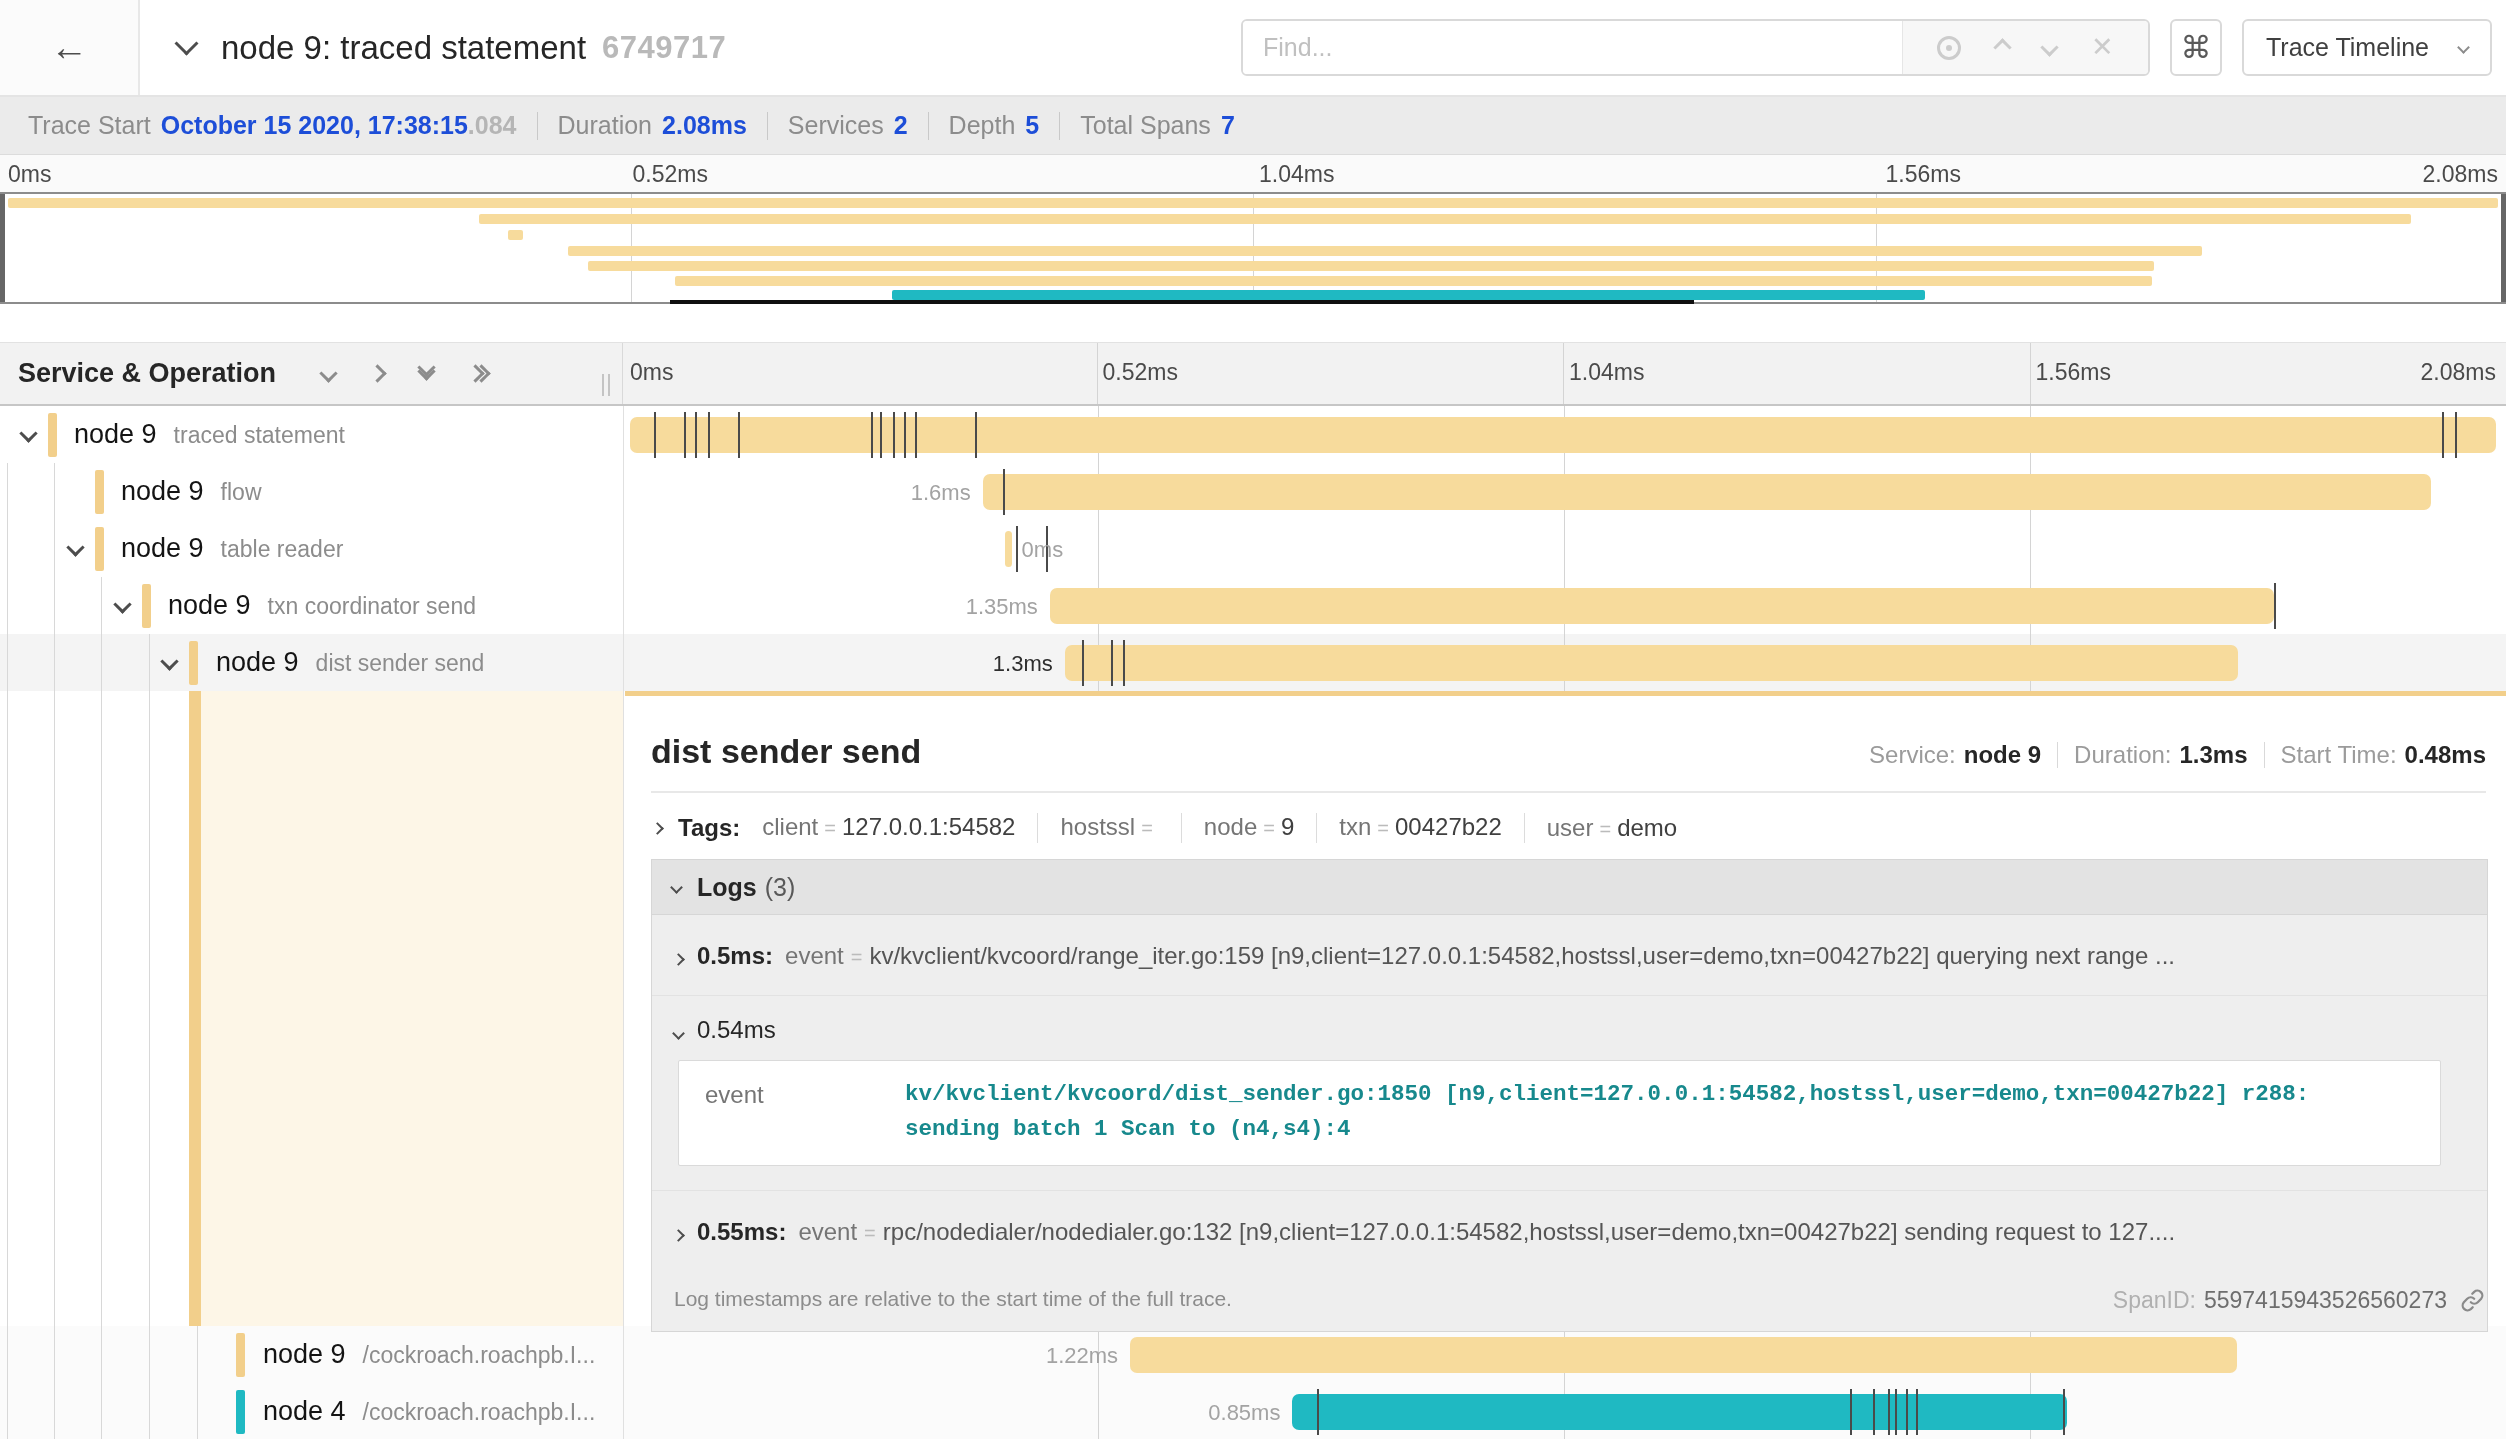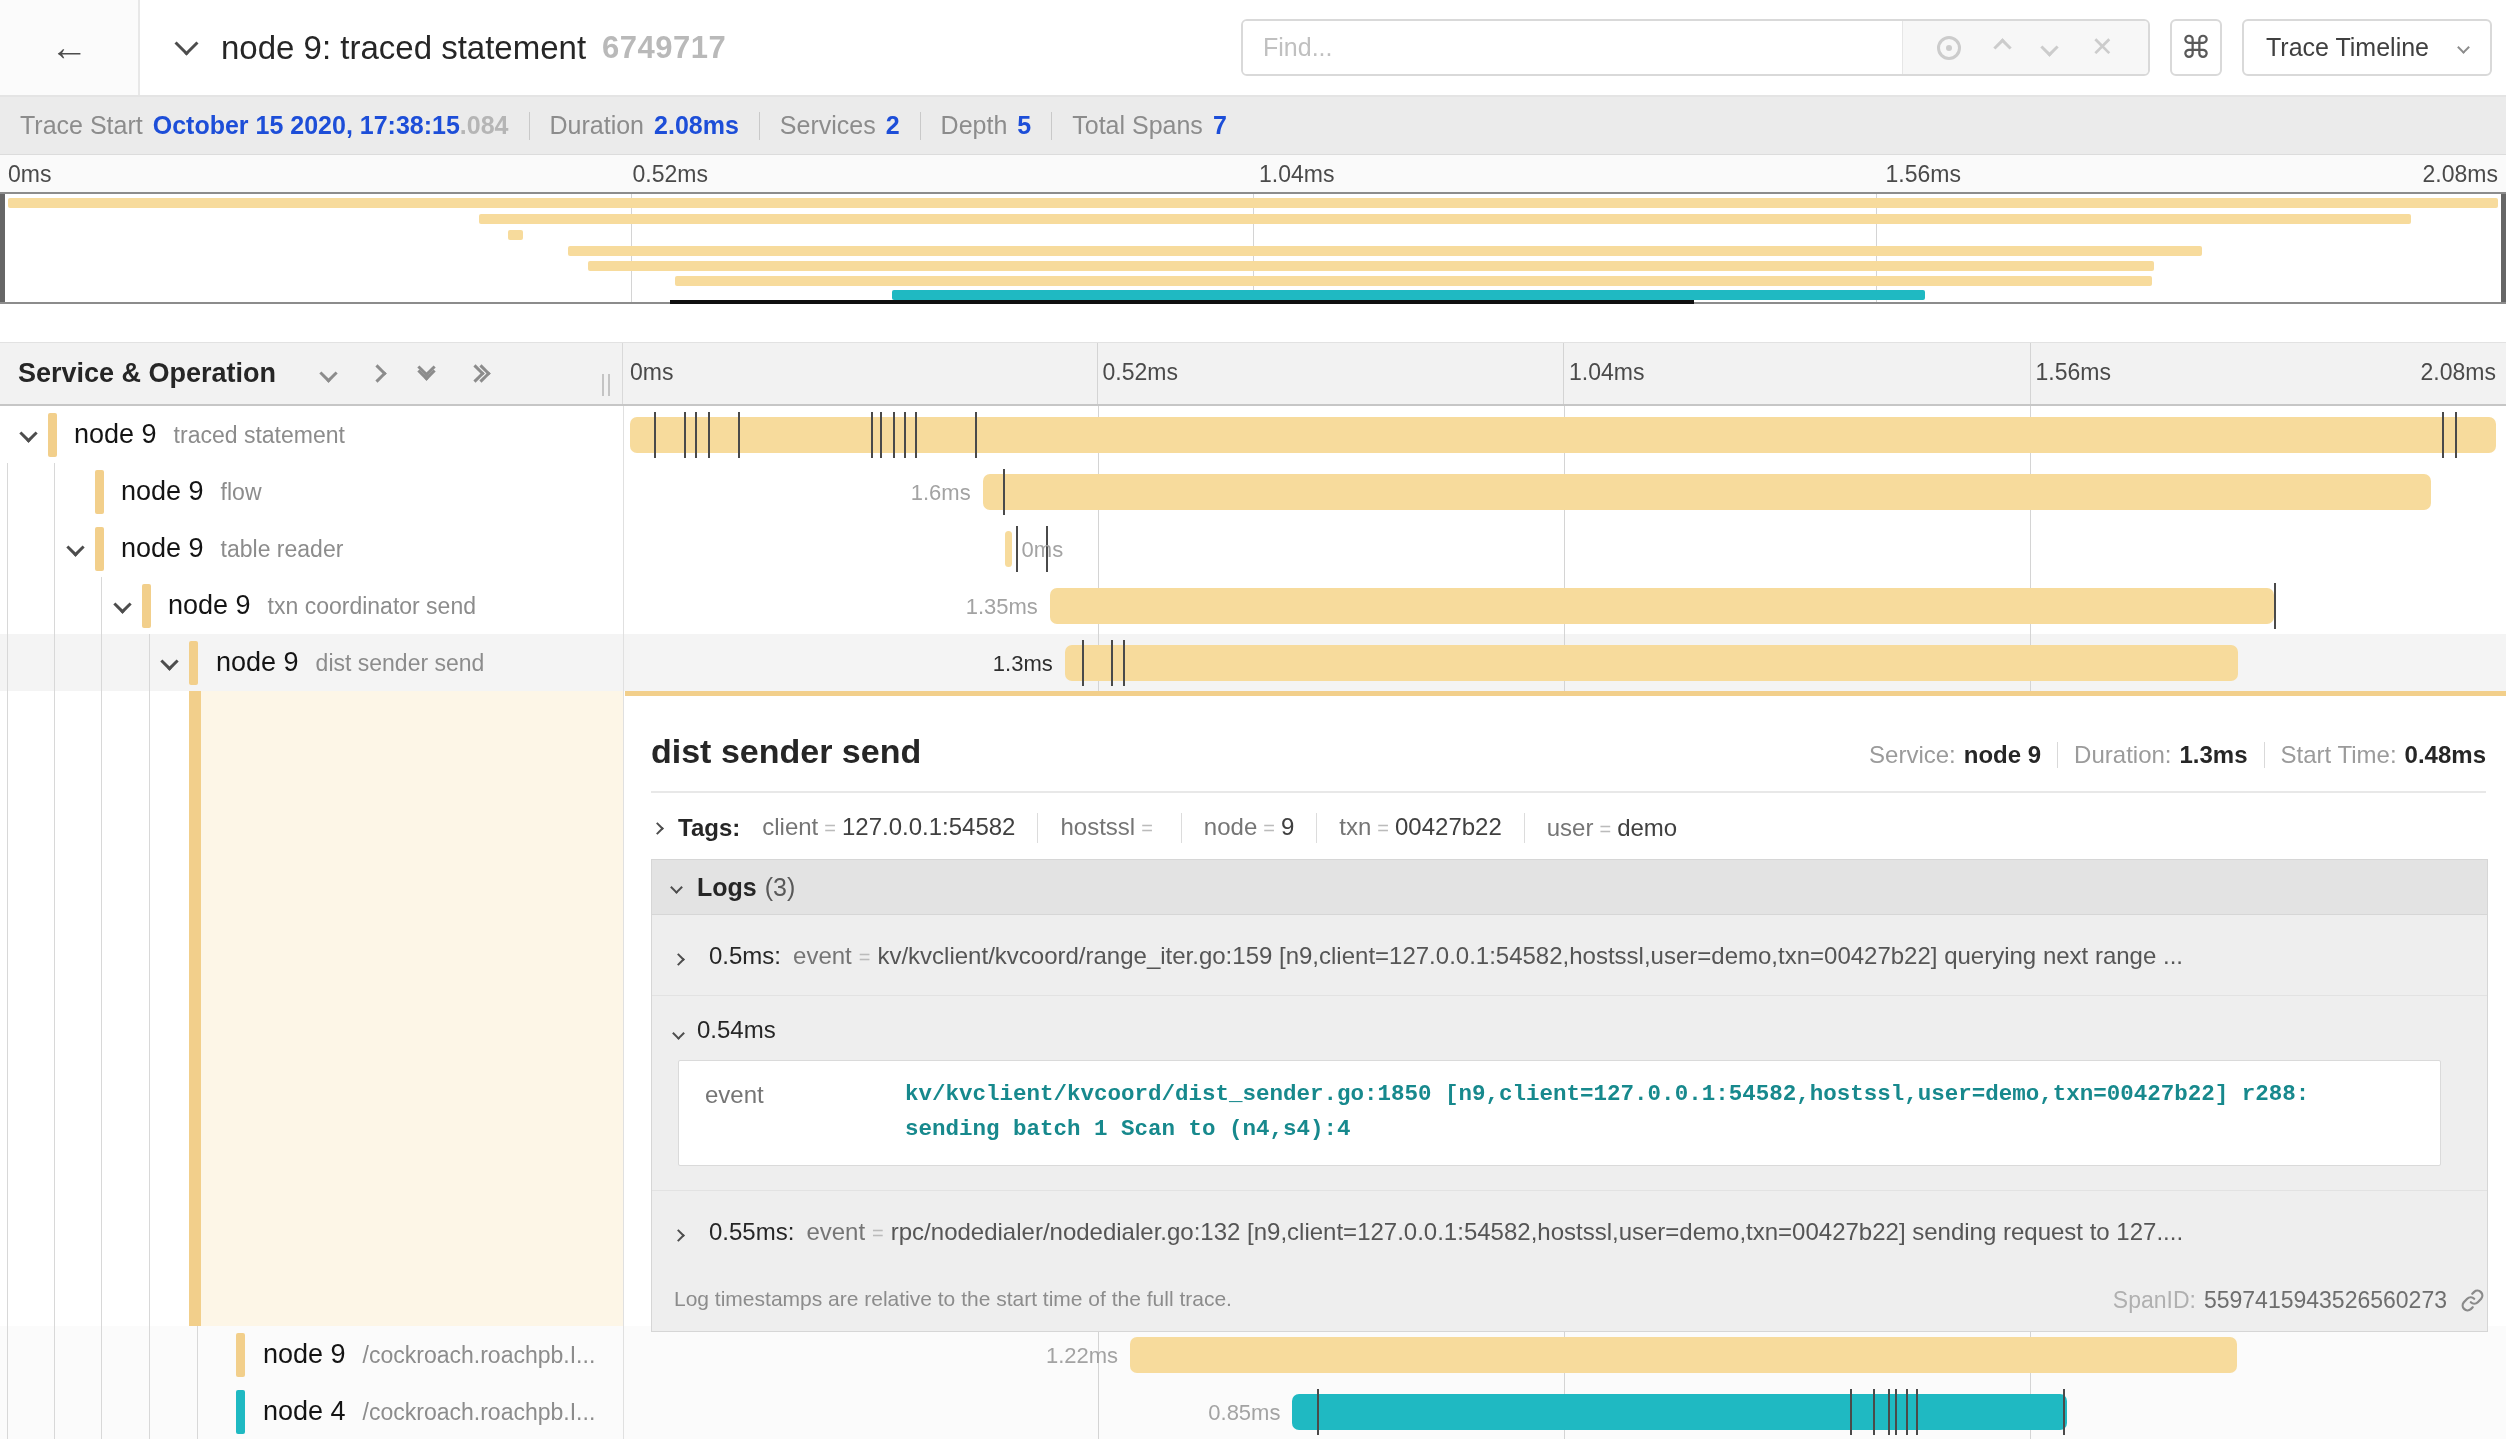--- a/index.html
+++ b/index.html
@@ -29,21 +29,21 @@
   .cv,.cr,.cu{display:inline-block;width:13px;height:13px;border-right:3px solid #4d4d4d;border-bottom:3px solid #4d4d4d;transform:rotate(45deg)}
   .cr{transform:rotate(-45deg)}
   .cu{transform:rotate(225deg)}
   .big{width:17px;height:17px;border-width:3px;margin-top:-8px}
   .sm{width:9px;height:9px;border-width:2.5px}
   .gray{border-color:#8c8c8c}
   .lite{border-color:#cccccc}
 
   
   .sumbar{height:58px;background:#ebebeb;border-bottom:1px solid #dcdcdc;display:flex;align-items:center;
-    padding-left:20px;font-size:25px;color:#8c8c8c}
+    padding-left:28px;font-size:25px;color:#8c8c8c}
   .sumbar b{color:#1d4ed8;margin-left:10px}
   .sumbar .dim{color:#b5b5b5;font-weight:bold}
   .vsep{width:1px;height:28px;background:#c9c9c9;margin:0 20px}
 
   
   .mlabels{height:37px;position:relative;background:#fafafa;font-size:23px;color:#4a4a4a}
   .mlabels span{position:absolute;top:6px}
   .mcanvas{height:112px;position:relative;background:#fff;border-top:2px solid #8c8c8c;border-bottom:2px solid #8c8c8c}
   .mtrack{position:absolute;left:8px;right:8px;top:0;bottom:0}
   .mgrid i,.tgrid i{position:absolute;top:0;bottom:0;width:1px;background:#d4d4d4}
@@ -104,21 +104,21 @@
   .tag .k{color:#757575}
   .tag .eq{color:#bbb;font-size:20px;margin:0 6px}
   .tag .v{color:#404040}
   .tag .tsep{width:1px;height:30px;background:#dcdcdc;margin-left:22px;align-self:center}
   .logsbox{margin:16px 18px 0 26px;border:1px solid #d6d6d6}
   .l-head{height:54px;background:#e3e3e3;display:flex;align-items:center;padding-left:20px;font-size:25px}
   .l-head b{margin-left:16px}
   .l-count{color:#595959;margin-left:8px;font-weight:normal}
   .l-body{background:#eeeeee;border-top:1px solid #d6d6d6}
   .lrow{display:flex;align-items:baseline;padding:27px 20px 25px 22px;font-size:24px;border-bottom:1px solid #e2e2e2}
-  .lrow .t{font-weight:normal;color:#262626;margin-left:26px}
+  .lrow .t{font-weight:bold;color:#262626;margin-left:14px}
   .lrow .f{color:#757575;margin-left:12px}
   .lrow .eq{color:#bbb;font-size:20px;margin:0 7px}
   .lrow .val{color:#555;white-space:nowrap;overflow:hidden;max-width:1560px}
   .lexp{padding:20px 20px 14px 22px;border-bottom:1px solid #e2e2e2}
   .lexp-h{display:flex;align-items:baseline;font-size:24px}
   .lexp-h .t{font-weight:normal;color:#262626;margin-left:14px}
   .evtbox{margin:16px 26px 10px 4px;background:#fff;border:1px solid #dadada;border-radius:2px;display:flex}
   .evtbox .k{width:226px;flex:none;color:#757575;font-size:24px;padding:20px 0 0 26px}
   .evtbox .v{font-family:"Liberation Mono","DejaVu Sans Mono",monospace;font-weight:bold;color:#17898d;
     font-size:22.5px;line-height:35px;padding:16px 30px 18px 0}

